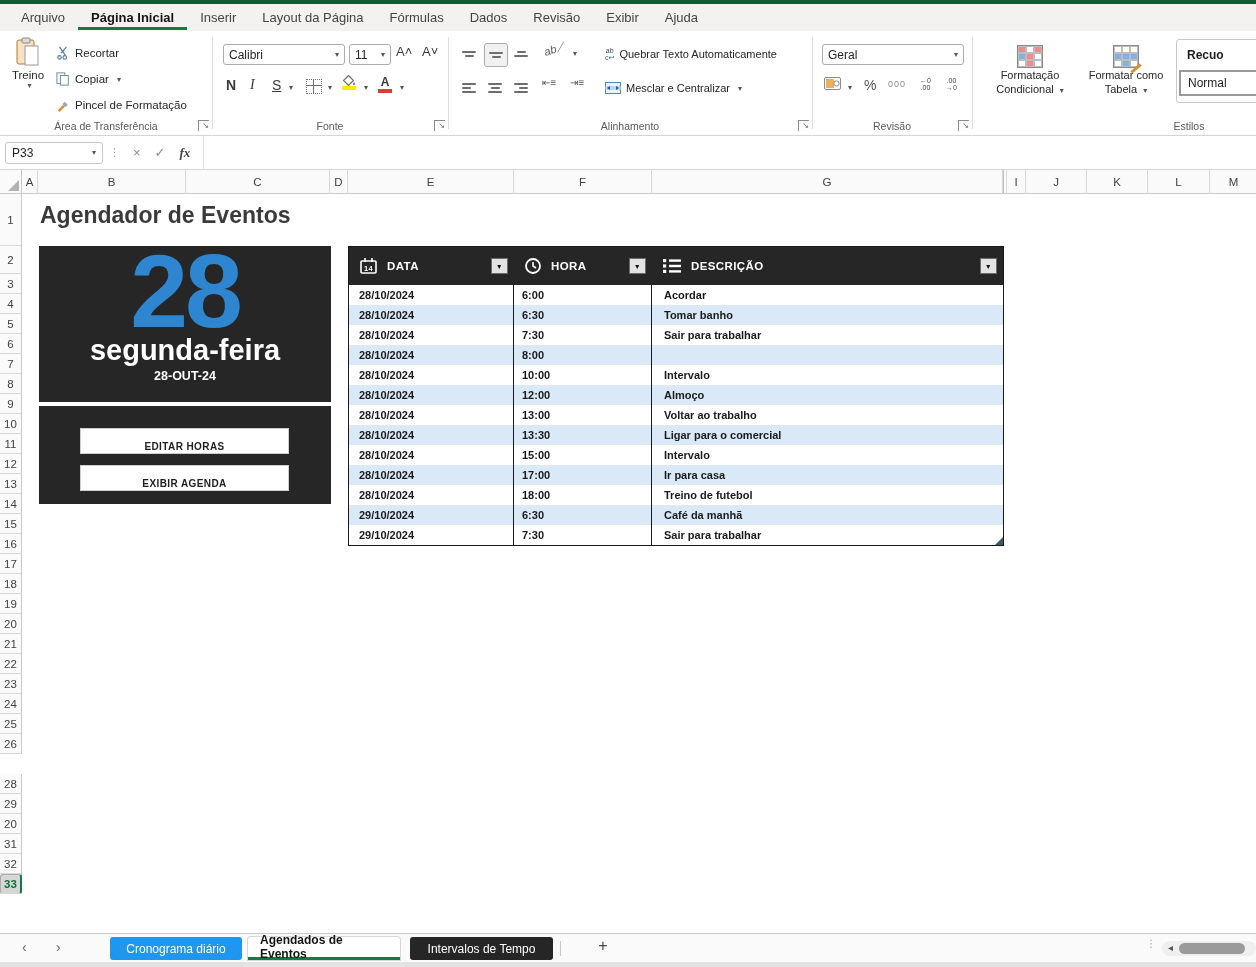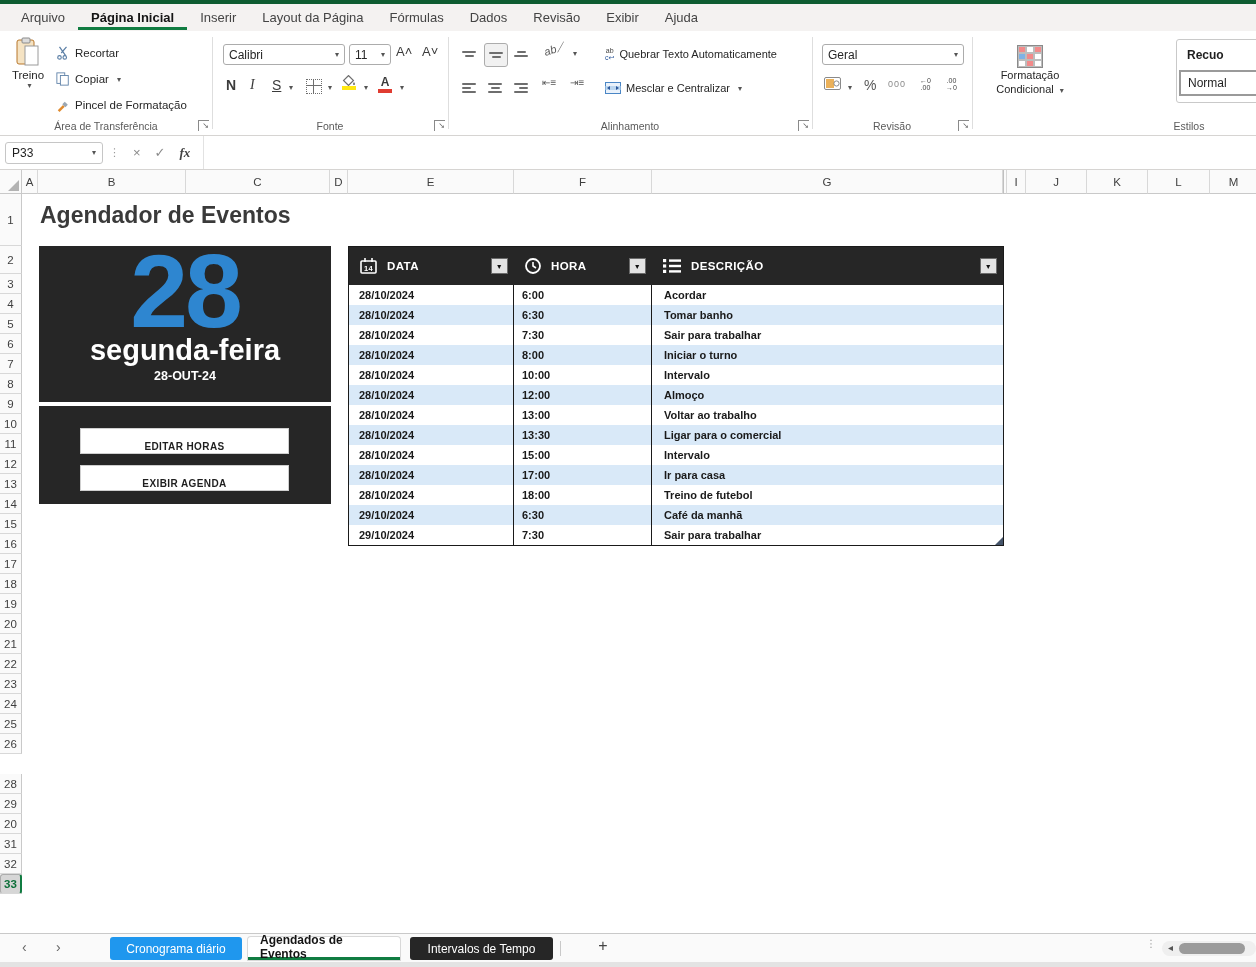--- a/index.html
+++ b/index.html
@@ -315,20 +315,39 @@
           <i style="background:#7FB2E5"></i>
             <i style="background:#F28A8A"></i>
             <i style="background:#fff"></i>
           <i style="background:#fff"></i>
             <i style="background:#F28A8A"></i>
             <i style="background:#fff"></i>
         </span>
         <div class="biglbl">
           <span>Formatação</span><br>
           <span>Condicional</span>
+          <span class="dd">▾</span>
+        </div>
+      </div>
+      <div class="abs" style="left:108px;top:8px;width:92px;text-align:center">
+        <span class="fcgrid" style="display:inline-grid;position:relative">
+          <i style="background:#fff"></i>
+            <i style="background:#fff"></i>
+            <i style="background:#fff"></i>
+          <i style="background:#7FB2E5"></i>
+            <i style="background:#7FB2E5"></i>
+            <i style="background:#7FB2E5"></i>
+          <i style="background:#fff"></i>
+            <i style="background:#7FB2E5"></i>
+            <i style="background:#fff"></i>
+          <i style="position:absolute;right:-4px;bottom:-3px;width:12px;height:3px;background:#E08A2E;transform:rotate(-40deg);border:0"></i>
+        </span>
+        <div class="biglbl">
+          <span>Formatar como</span><br>
+          <span>Tabela</span>
           <span class="dd">▾</span>
         </div>
       </div>
       <div class="abs" style="left:204px;top:8px;width:92px;height:64px;border:1px solid #C9C9C9;border-radius:3px;background:#fff;box-sizing:border-box">
         <div style="height:30px;display:flex;align-items:center;padding-left:10px;font-size:12px;font-weight:bold">Recuo</div>
         <div style="height:26px;margin:0 2px;border:2px solid #9a9a9a;display:flex;align-items:center;padding-left:7px;font-size:12px;box-sizing:border-box">Normal</div>
       </div>
       <div class="glabel" style="left:150px">Estilos</div>
     </div>
   </div>
@@ -465,21 +484,20 @@
             <div class="td td-desc">Tomar banho</div>
           </div>
           <div class="trow">
             <div class="td td-date">28/10/2024</div>
             <div class="td td-time">7:30</div>
             <div class="td td-desc">Sair para trabalhar</div>
           </div>
           <div class="trow alt">
             <div class="td td-date">28/10/2024</div>
             <div class="td td-time">8:00</div>
-            <div class="td td-desc">Iniciar o turno</div>
           </div>
           <div class="trow">
             <div class="td td-date">28/10/2024</div>
             <div class="td td-time">10:00</div>
             <div class="td td-desc">Intervalo</div>
           </div>
           <div class="trow alt">
             <div class="td td-date">28/10/2024</div>
             <div class="td td-time">12:00</div>
             <div class="td td-desc">Almoço</div>

